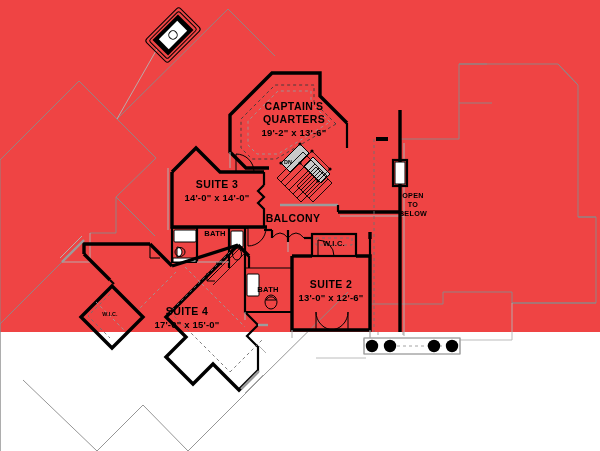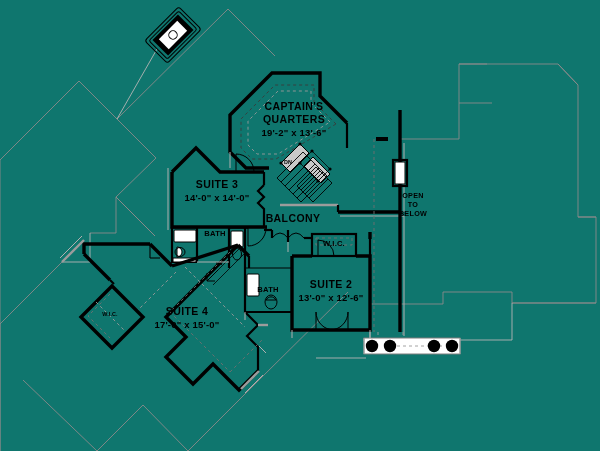--- a/index.html
+++ b/index.html
@@ -9,22 +9,22 @@
   }
   body {
     width: 600px;
     height: 451px;
     overflow: hidden;
     font-family: "Liberation Sans", sans-serif;
   }
   #plan-root {
     position: relative;
     width: 600px;
-    height: 451px;
-    background: #0f766e;
+    height: 332px;
+    background: #ef4444;
   }
   svg.plan {
     display: block;
     width: 600px;
     height: 451px;
   }
   
   .roof        { fill: none; stroke: #8a8a8a; stroke-width: 0.9; }
   .roof-lite   { fill: none; stroke: #b4b4b4; stroke-width: 0.9; }
   .wall-heavy  { fill: none; stroke: #000000; stroke-width: 3.4; stroke-linejoin: miter; }

